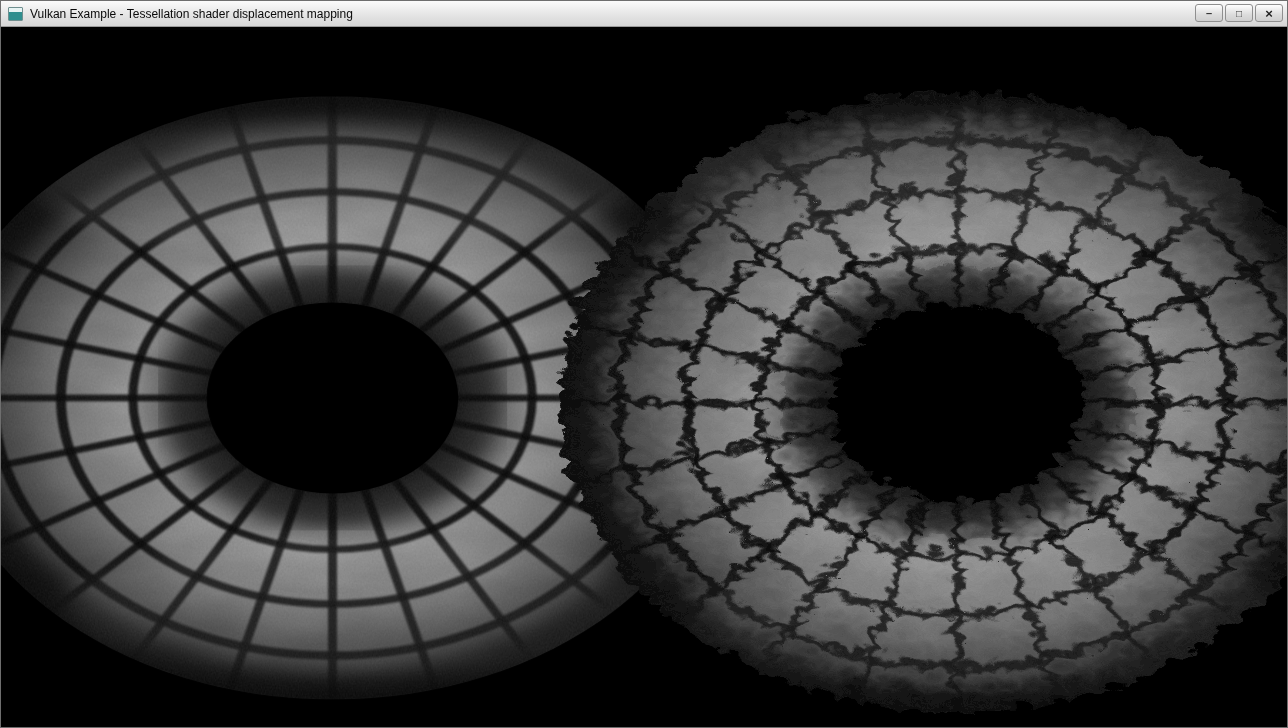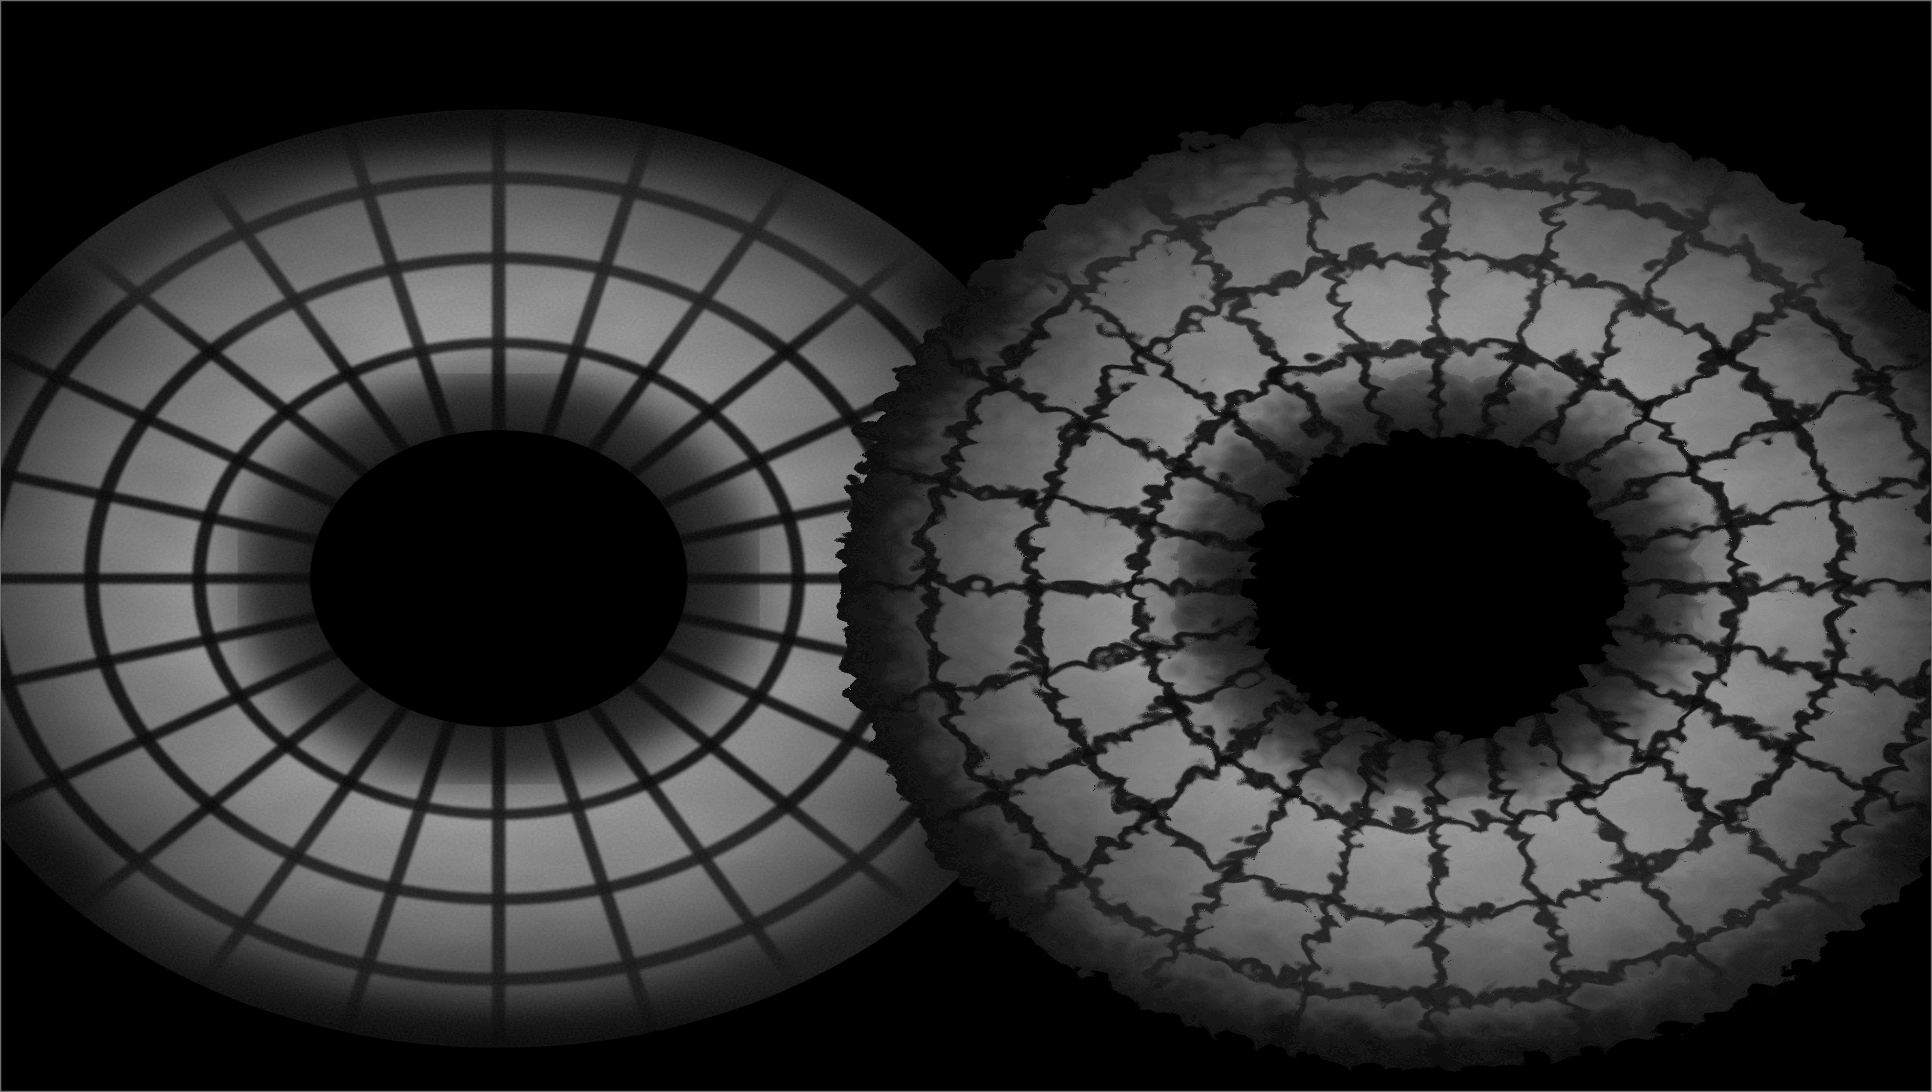--- a/index.html
+++ b/index.html
@@ -40,20 +40,29 @@
   .viewport{
     flex:1;position:relative;background:#000;overflow:hidden;
   }
   .viewport svg{display:block;width:100%;height:100%;}
 </style>
 </head>
 <body>
 
 <div class="window">
 
+  <div class="titlebar">
+    <div class="app-icon"></div>
+    <div class="title-text">Vulkan Example - Tessellation shader displacement mapping</div>
+    <div class="window-controls">
+      <button class="win-btn min">–</button>
+      <button class="win-btn max">□</button>
+      <button class="win-btn close">×</button>
+    </div>
+  </div>
 
   <div class="viewport">
     <svg viewBox="0 0 1288 702" preserveAspectRatio="none">
       <defs>
         <radialGradient id="ring" cx="0" cy="0" r="398" gradientUnits="userSpaceOnUse">
           <stop offset="0" stop-color="#000000"></stop>
           <stop offset="0.30" stop-color="#0c0c0c"></stop>
           <stop offset="0.36" stop-color="#4d4d4d"></stop>
           <stop offset="0.52" stop-color="#999999"></stop>
           <stop offset="0.68" stop-color="#7c7c7c"></stop>

